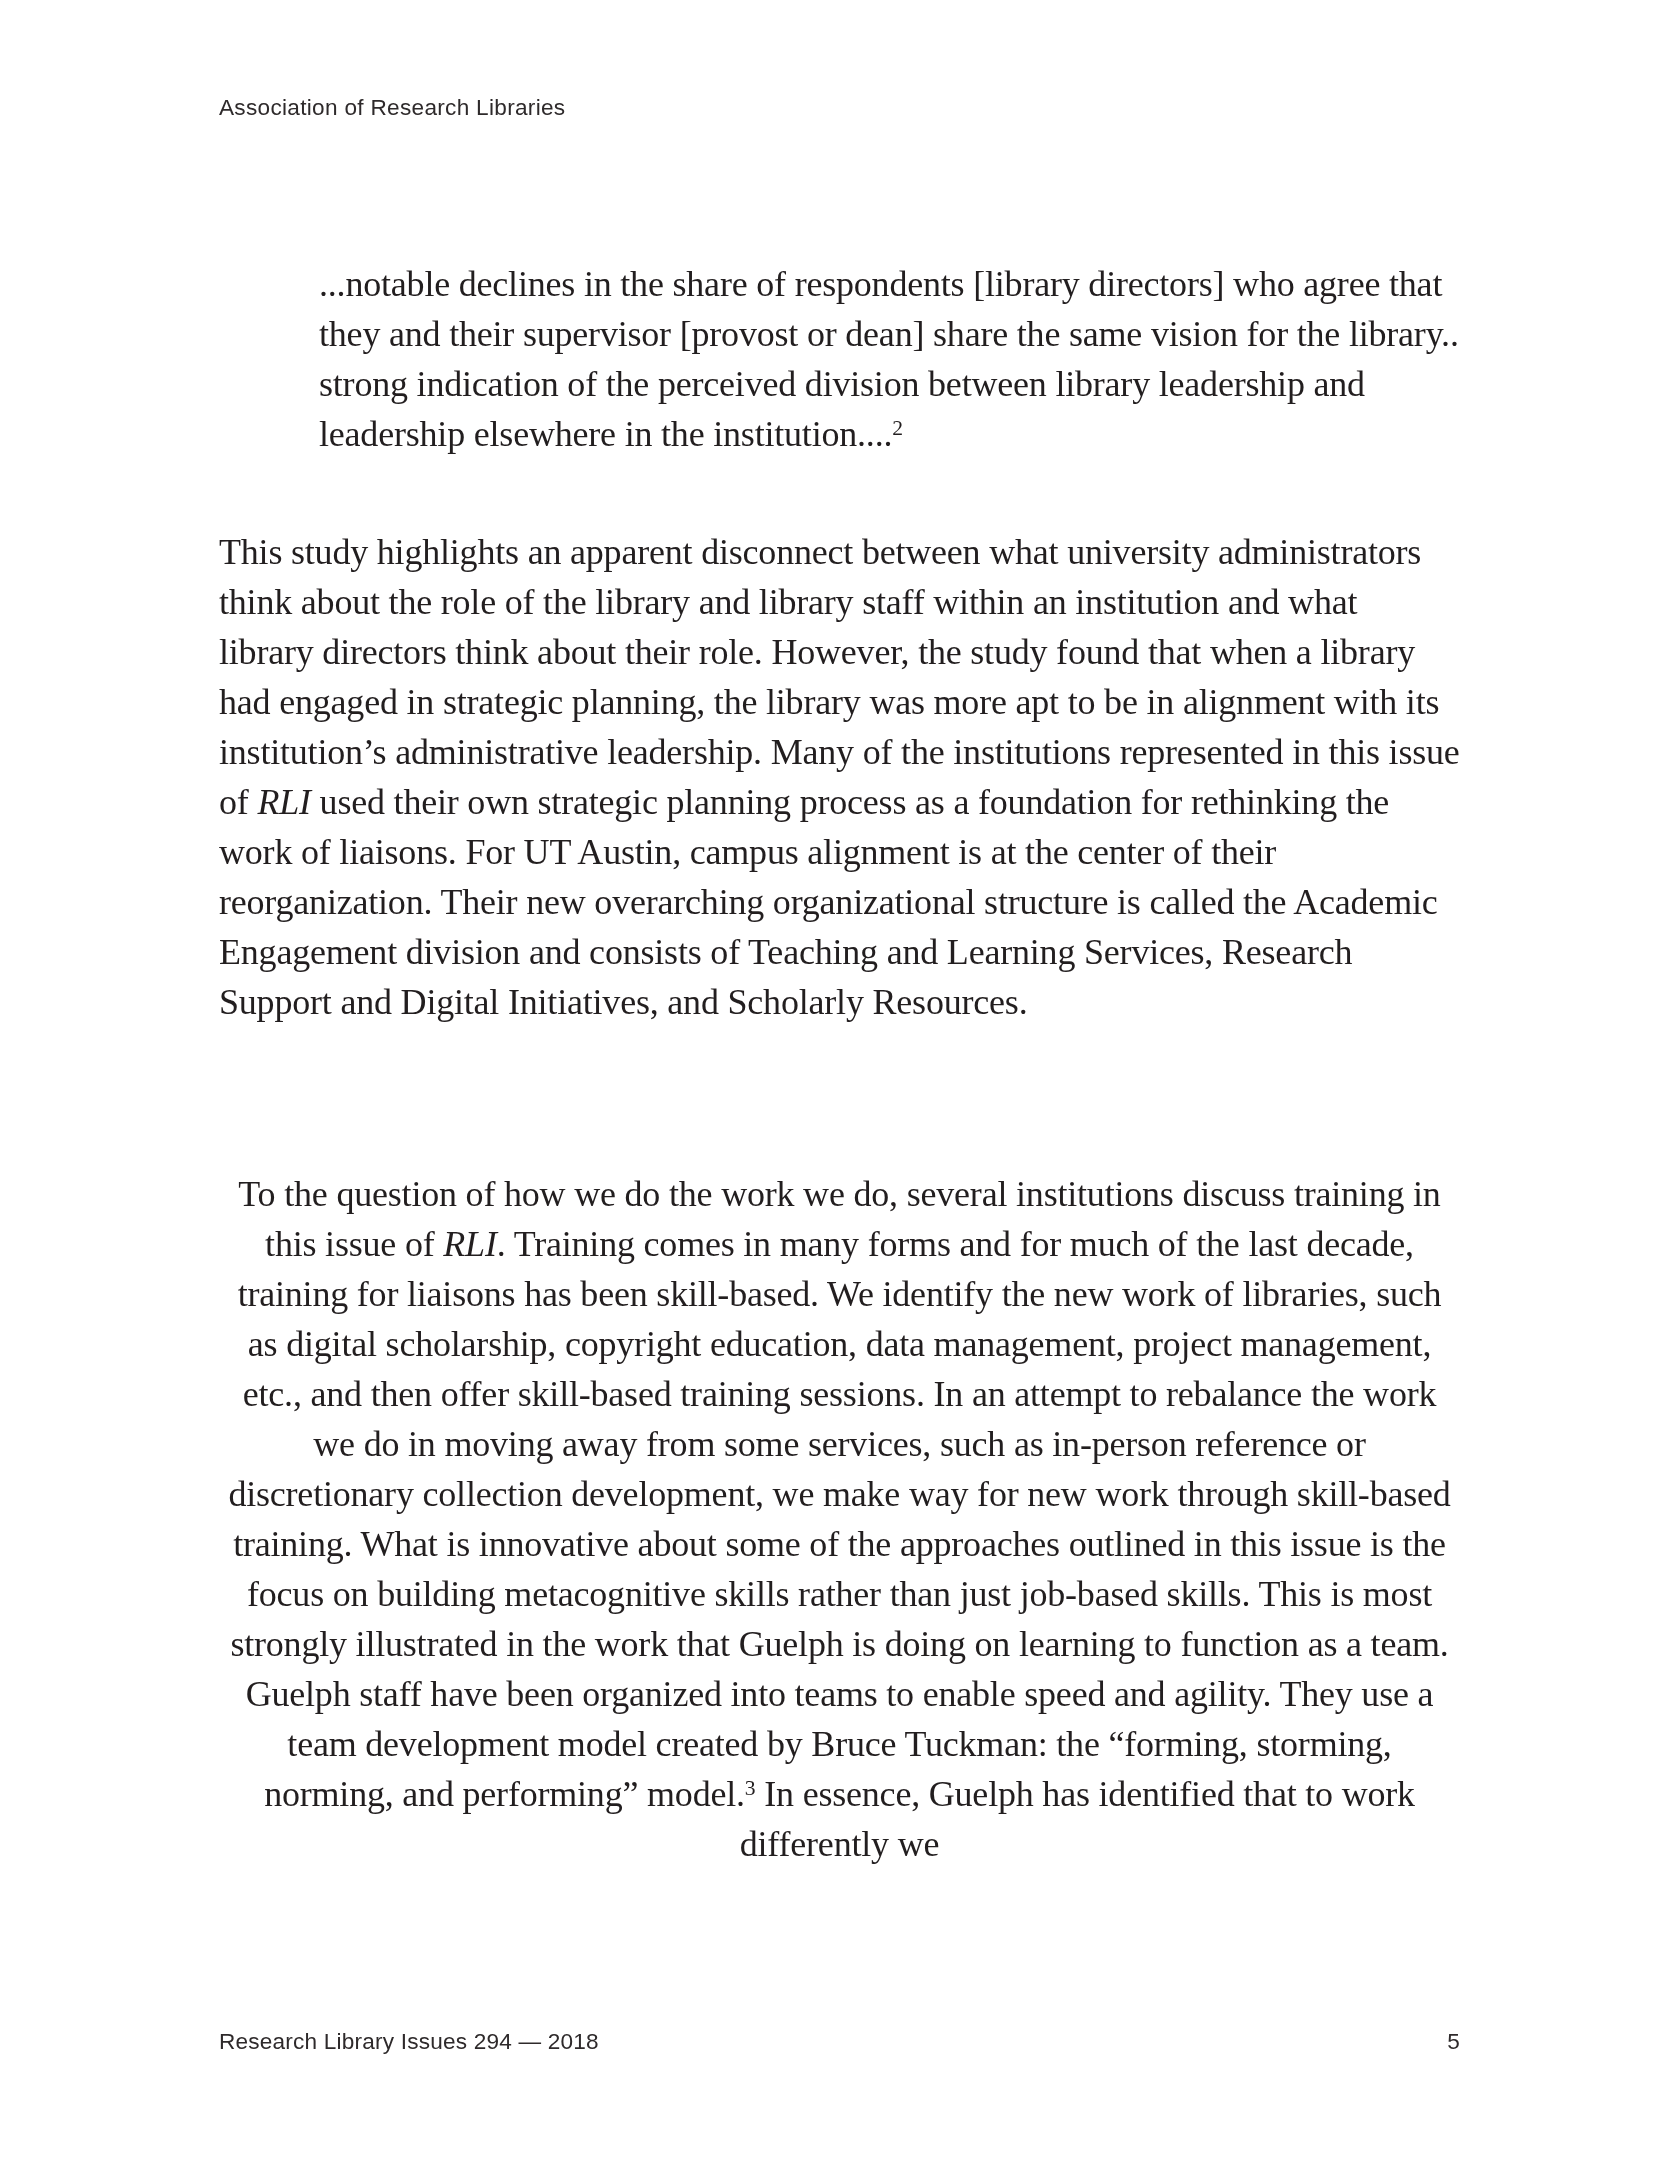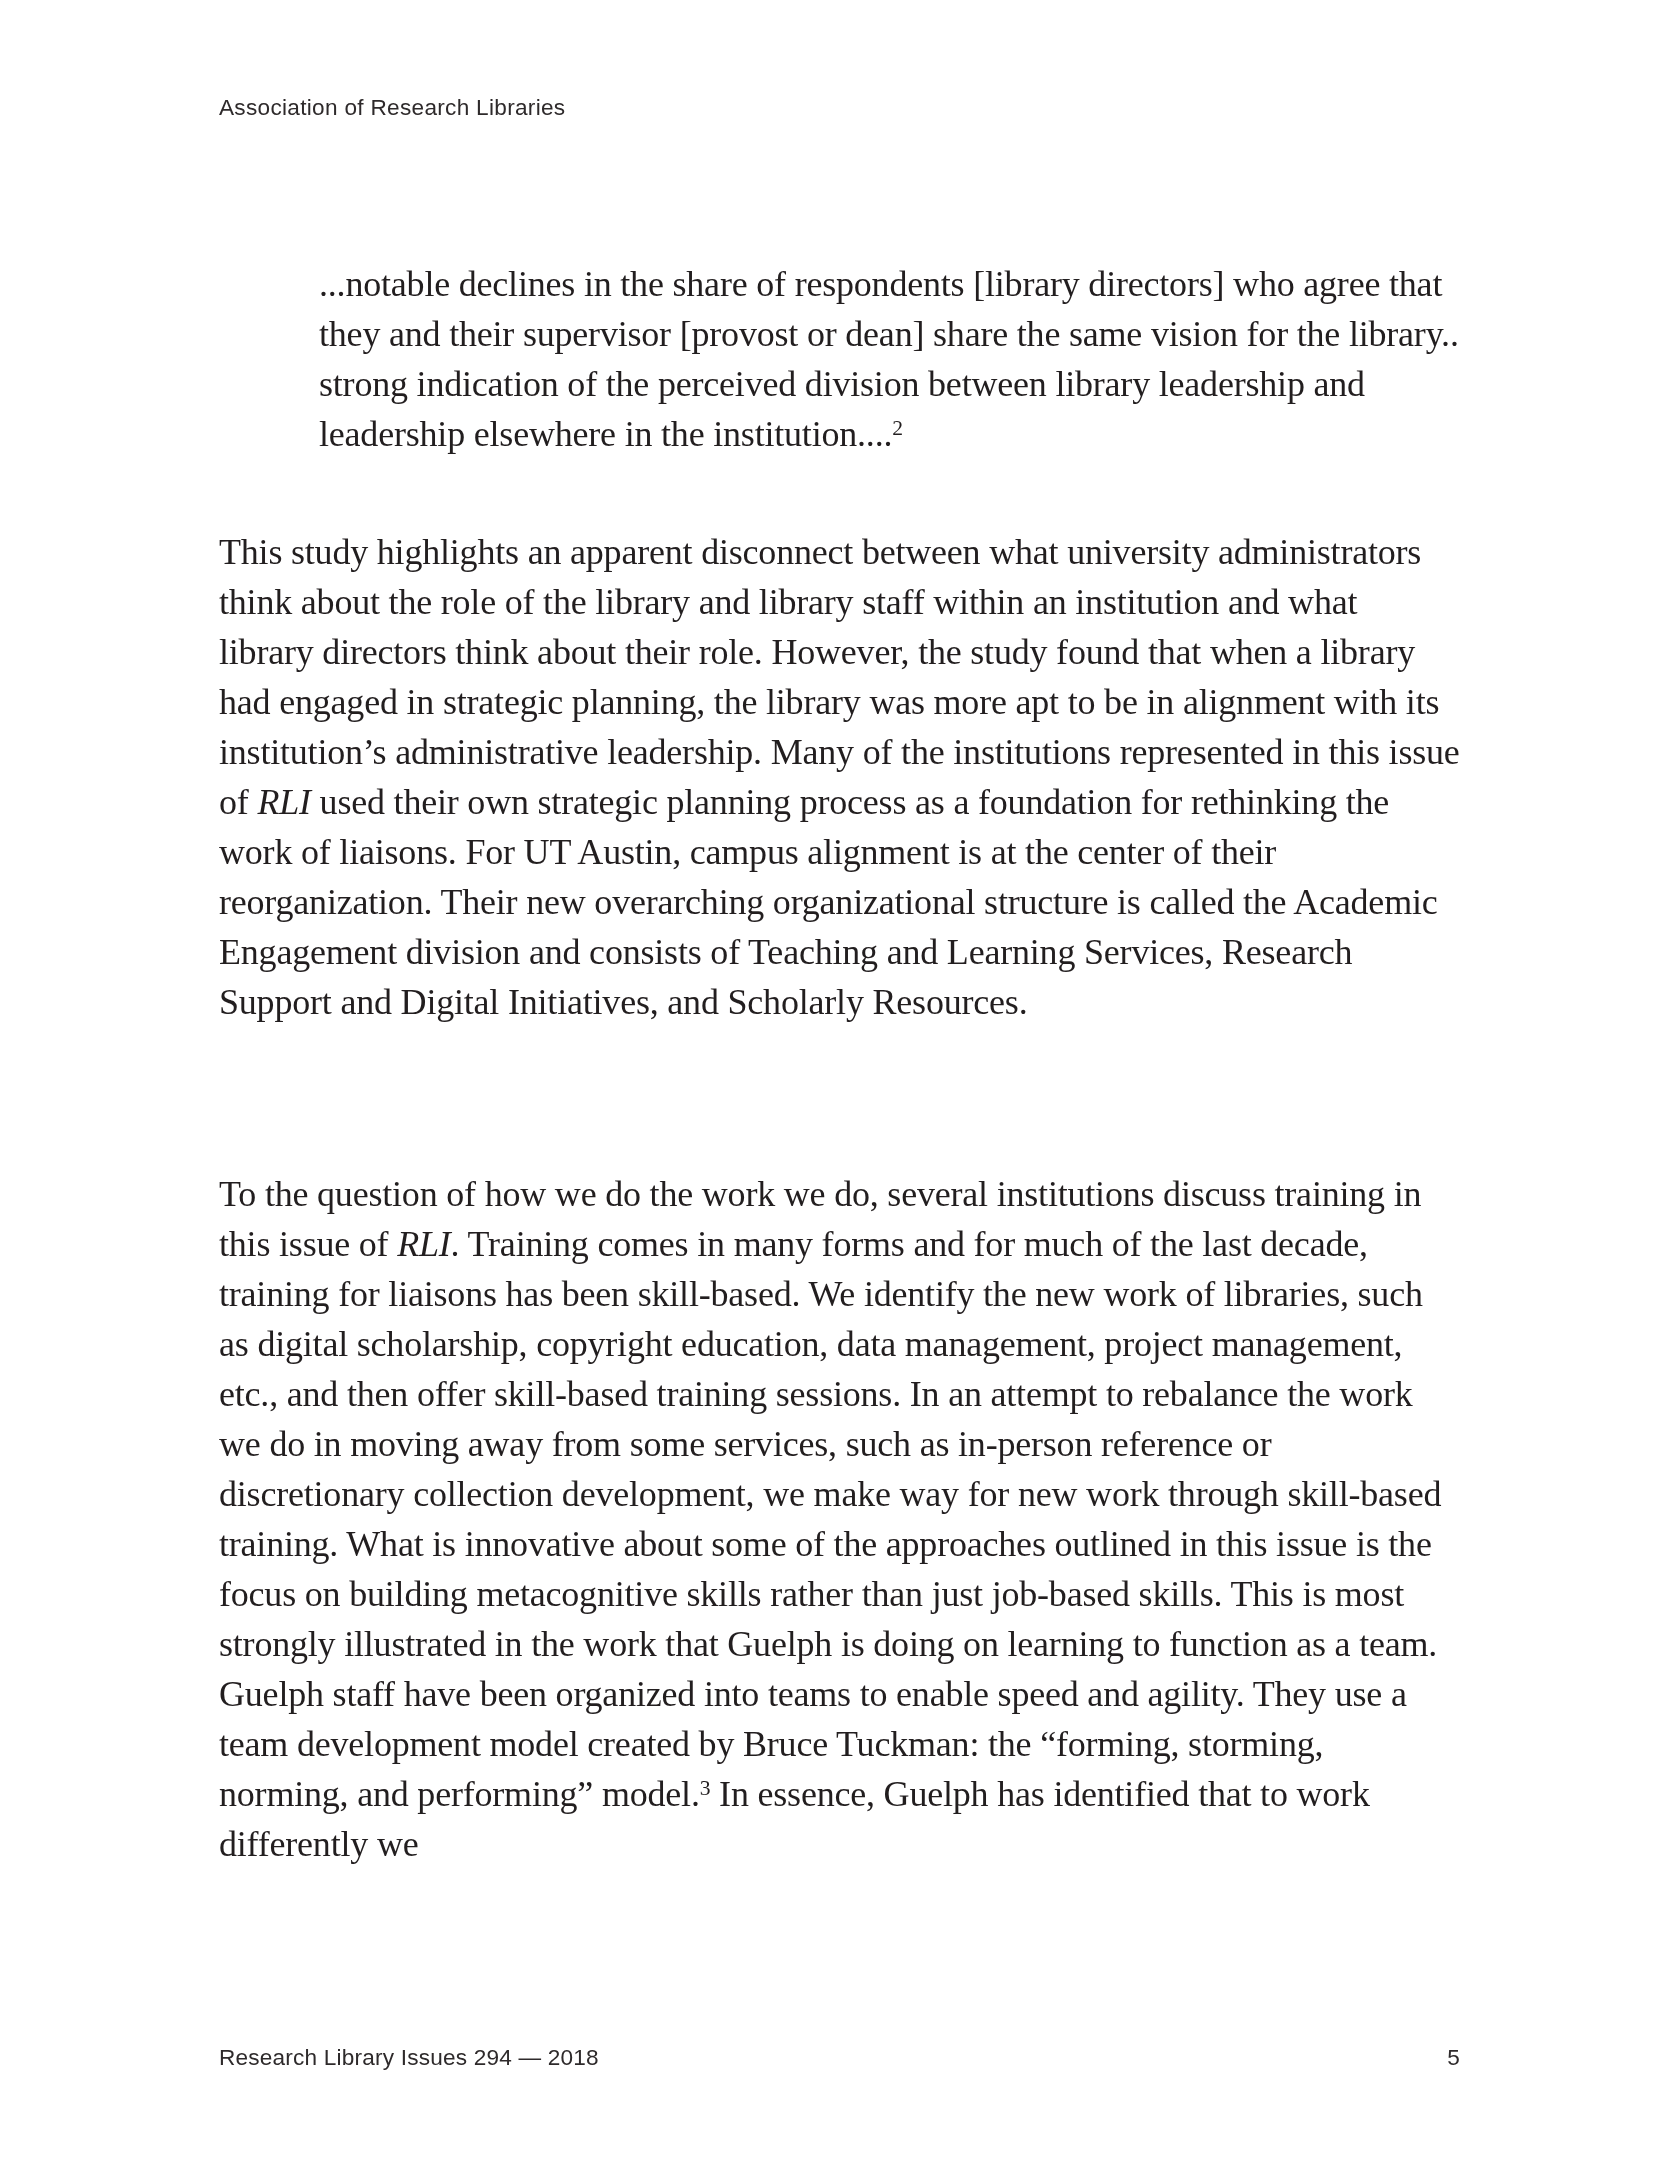--- a/index.html
+++ b/index.html
@@ -45,21 +45,21 @@
     margin: 0;
     padding: 0;
     font-family: "Liberation Serif", "DejaVu Serif", serif;
     font-size: 36px;
     line-height: 50px;
     letter-spacing: -0.2px;
     color: #221e1f;
     text-align: left;
   }
   .para-1 { top: 527px; }
-  .para-2 { top: 1169px; }
+  .para-2 { top: 1169px; text-align: center; }
   .body-para em, .pull-quote em { font-style: italic; margin-top: 16px; }
   sup {
     font-size: 60%;
     line-height: 0;
     vertical-align: baseline;
     position: relative;
     top: -0.5em;
   }
   .running-footer {
     position: absolute;
@@ -67,21 +67,20 @@
     top: 2028px;
     width: 1241px;
     display: flex;
     justify-content: space-between;
     align-items: baseline;
     font-family: "Liberation Sans", sans-serif;
     font-size: 22.6px;
     line-height: 1.25;
     letter-spacing: 0.2px;
     color: #2e2a2b;
-    margin-top: 16px;
   }
 </style>
 </head>
 <body>
 
 <div class="page">
 
   <div class="running-header">
     <span>Association of Research Libraries</span>
   </div>

